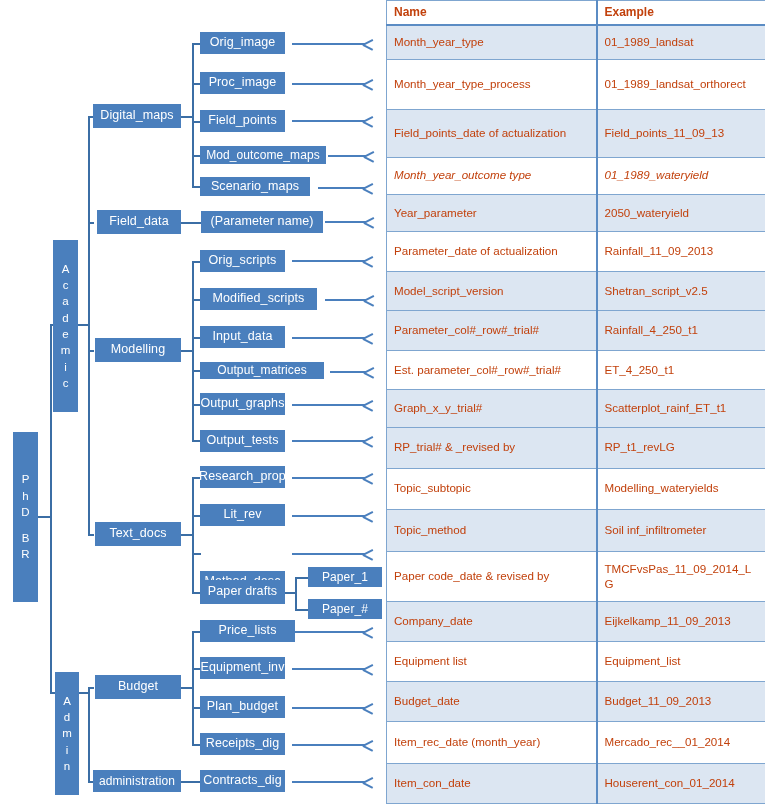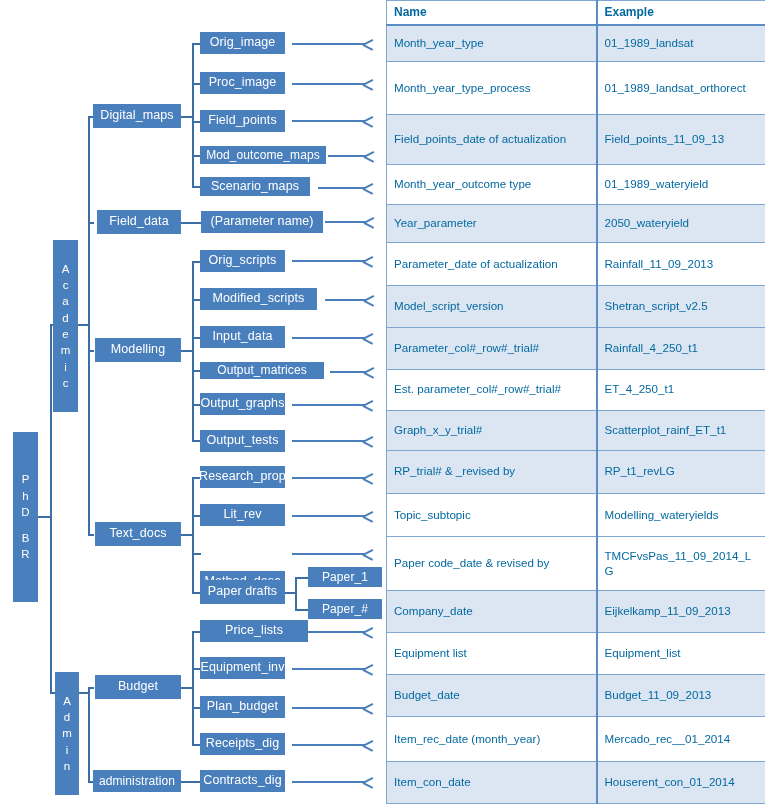--- a/index.html
+++ b/index.html
@@ -61,21 +61,21 @@
     font-size:11.6px;
   }
   #spec-table col.c1{width:210px;}
   #spec-table col.c2{width:169px;}
   #spec-table th,#spec-table td{
     border:1px solid #7fa6d0;
     padding:4px 7px;
     vertical-align:middle;
     text-align:left;
     line-height:1.28;
-    color:#0369a1;
+    color:#c2410c;
     word-wrap:break-word;
     overflow-wrap:break-word;
     background:#ffffff;
   }
   #spec-table th{
     font-weight:bold;font-size:12px;background:#ffffff;
     border-bottom:2px solid #5b8cc4;
   }
   #spec-table tr.alt td{background:#dce6f2;}
   #spec-table tr td:first-child{border-right:2px solid #5b8cc4;}
@@ -267,21 +267,21 @@
 <div class="node" style="left:200px;top:250px;width:85px;height:22px;">Orig_scripts</div>
 <div class="node" style="left:200px;top:288px;width:117px;height:22px;">Modified_scripts</div>
 <div class="node" style="left:200px;top:326px;width:85px;height:22px;">Input_data</div>
 <div class="node" style="left:200px;top:362px;width:124px;height:17px;font-size:12px;">Output_matrices</div>
 <div class="node" style="left:200px;top:393px;width:85px;height:22px;">Output_graphs</div>
 <div class="node" style="left:200px;top:430px;width:85px;height:22px;">Output_tests</div>
 <div class="node" style="left:200px;top:466px;width:85px;height:22px;">Research_prop</div>
 <div class="node" style="left:200px;top:504px;width:85px;height:22px;">Lit_rev</div>
 <div class="node" style="left:200px;top:571px;width:85px;height:22px;">Method_desc</div>
 <div class="node" style="left:200px;top:580px;width:85px;height:24px;">Paper drafts</div>
-<div class="node" style="left:200px;top:620px;width:108px;height:22px;">Price_lists</div>
+<div class="node" style="left:200px;top:620px;width:95px;height:22px;">Price_lists</div>
 <div class="node" style="left:200px;top:657px;width:85px;height:22px;">Equipment_inv</div>
 <div class="node" style="left:200px;top:696px;width:85px;height:22px;">Plan_budget</div>
 <div class="node" style="left:200px;top:733px;width:85px;height:22px;">Receipts_dig</div>
 <div class="node" style="left:200px;top:770px;width:85px;height:22px;">Contracts_dig</div>
 
 <div class="node" style="left:308px;top:567px;width:74px;height:20px;font-size:12px;">Paper_1</div>
 <div class="node" style="left:308px;top:599px;width:74px;height:20px;font-size:12px;">Paper_#</div>
 
 <table id="spec-table">
   <colgroup>
@@ -300,21 +300,21 @@
         <td>01_1989_landsat</td>
       </tr>
       <tr style="height: 45px;">
         <td>Month_year_type_process</td>
         <td>01_1989_landsat_orthorect</td>
       </tr>
       <tr class="alt" style="height: 43px;">
         <td>Field_points_date of actualization</td>
         <td>Field_points_11_09_13</td>
       </tr>
-      <tr style="height: 34px;">
+      <tr style="height: 34px; font-style: italic;">
         <td>Month_year_outcome type</td>
         <td>01_1989_wateryield</td>
       </tr>
       <tr class="alt" style="height: 33px;">
         <td>Year_parameter</td>
         <td>2050_wateryield</td>
       </tr>
       <tr style="height: 36px;">
         <td>Parameter_date of actualization</td>
         <td>Rainfall_11_09_2013</td>
@@ -336,20 +336,24 @@
         <td>Scatterplot_rainf_ET_t1</td>
       </tr>
       <tr class="alt" style="height: 37px;">
         <td>RP_trial# &amp; _revised by</td>
         <td>RP_t1_revLG</td>
       </tr>
       <tr style="height: 37px;">
         <td>Topic_subtopic</td>
         <td>Modelling_wateryields</td>
       </tr>
+      <tr class="alt" style="height: 38px;">
+        <td>Topic_method</td>
+        <td>Soil inf_infiltrometer</td>
+      </tr>
       <tr style="height: 46px;">
         <td>Paper code_date &amp; revised by</td>
         <td>TMCFvsPas_11_09_2014_LG</td>
       </tr>
       <tr class="alt" style="height: 36px;">
         <td>Company_date</td>
         <td>Eijkelkamp_11_09_2013</td>
       </tr>
       <tr style="height: 36px;">
         <td>Equipment list</td>

